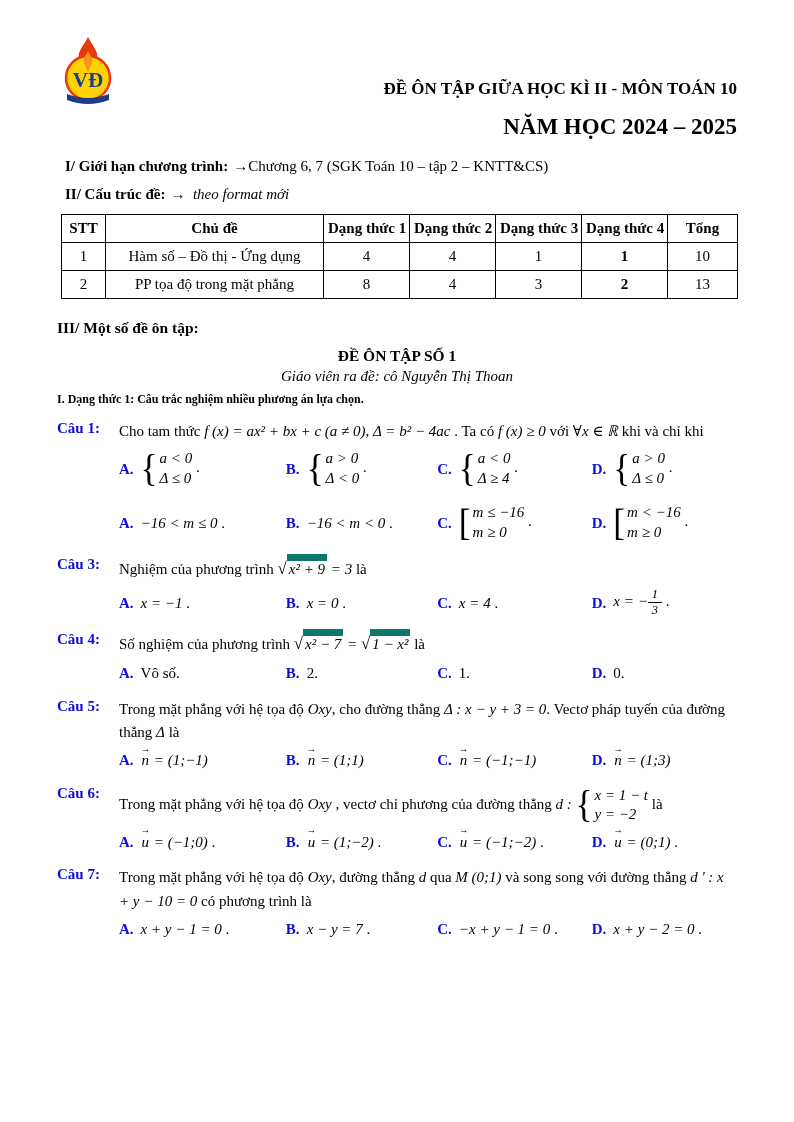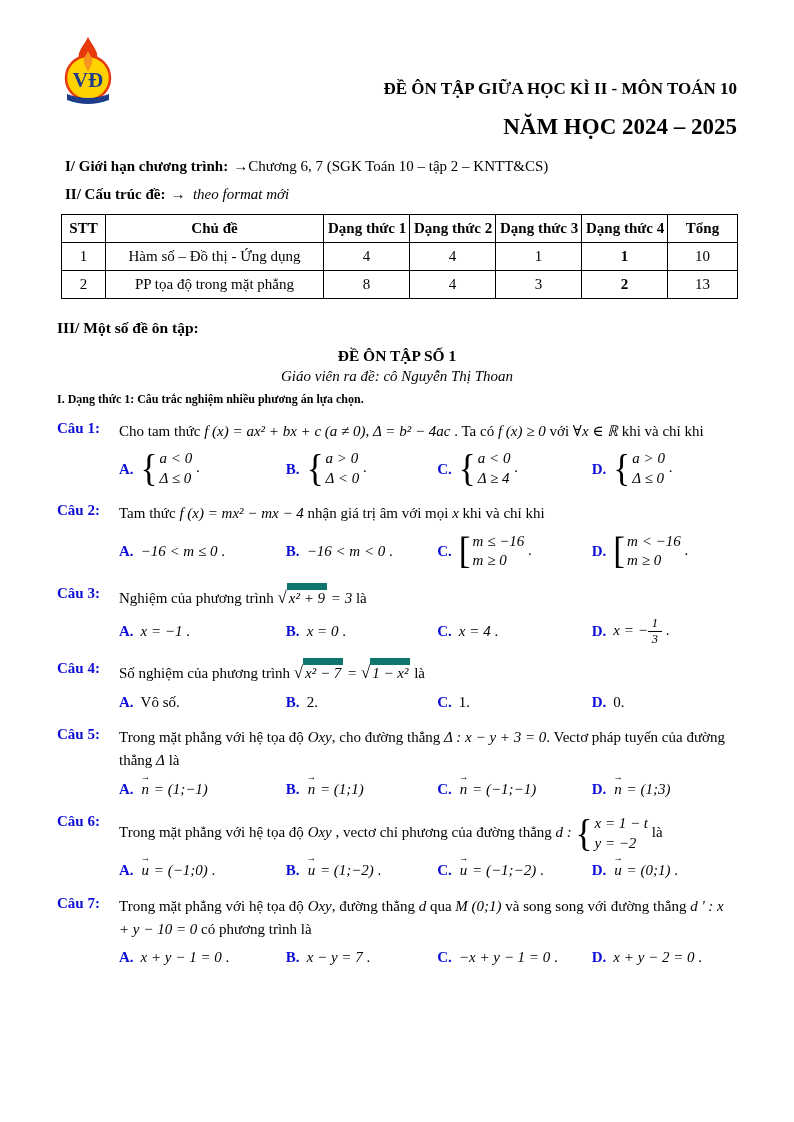--- a/index.html
+++ b/index.html
@@ -187,24 +187,20 @@
                 <span class="lines">
                   <span class="line">a &gt; 0</span>
                   <span class="line">Δ ≤ 0</span>
                 </span>
               </span><span class="t"> .</span></span>
           </span>
       </div>
     </div>
 
     <div class="question">
-      <div class="qrow">
-        <span class="qlabel">Câu 2:</span>
-        <span class="qtext"><span class="t">Tam thức </span><span class="m">f (x) = mx² − mx − 4</span><span class="t"> nhận giá trị âm với mọi </span><span class="m">x</span><span class="t"> khi và chỉ khi</span></span>
-      </div>
       <div class="opts">
         <span class="opt">
             <span class="olet">A.</span>
             <span class="otext"><span class="m">−16 &lt; m ≤ 0</span><span class="t"> .</span></span>
           </span>
         <span class="opt">
             <span class="olet">B.</span>
             <span class="otext"><span class="m">−16 &lt; m &lt; 0</span><span class="t"> .</span></span>
           </span>
         <span class="opt">

